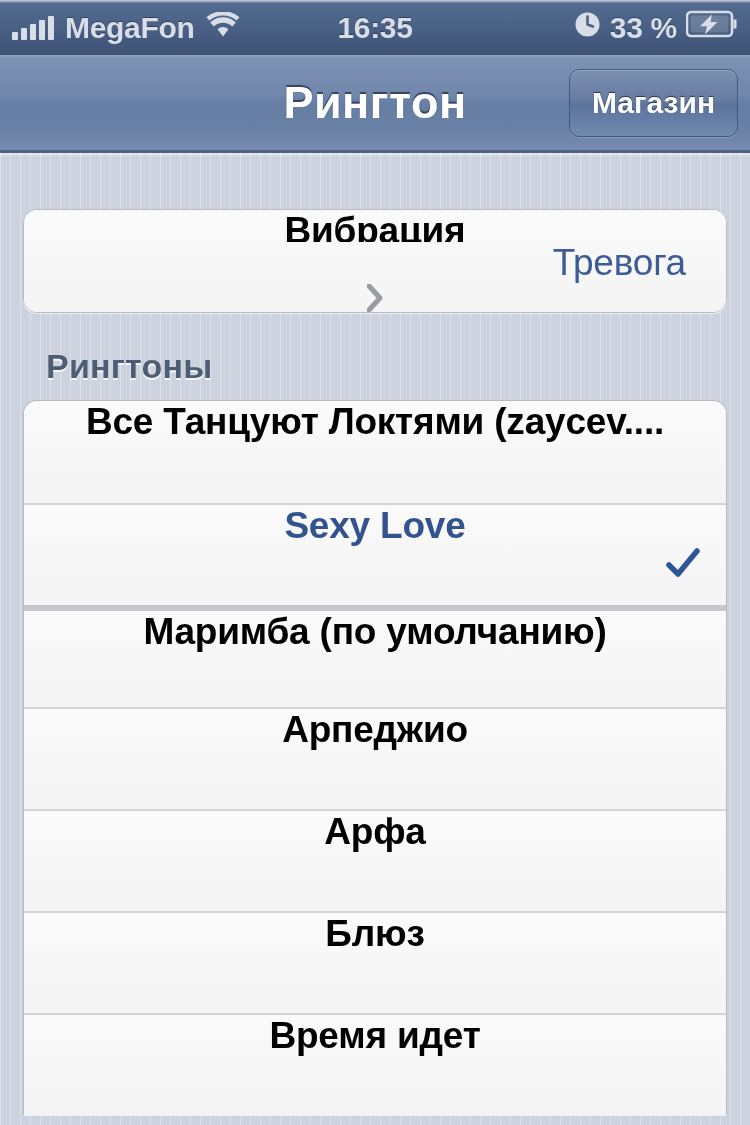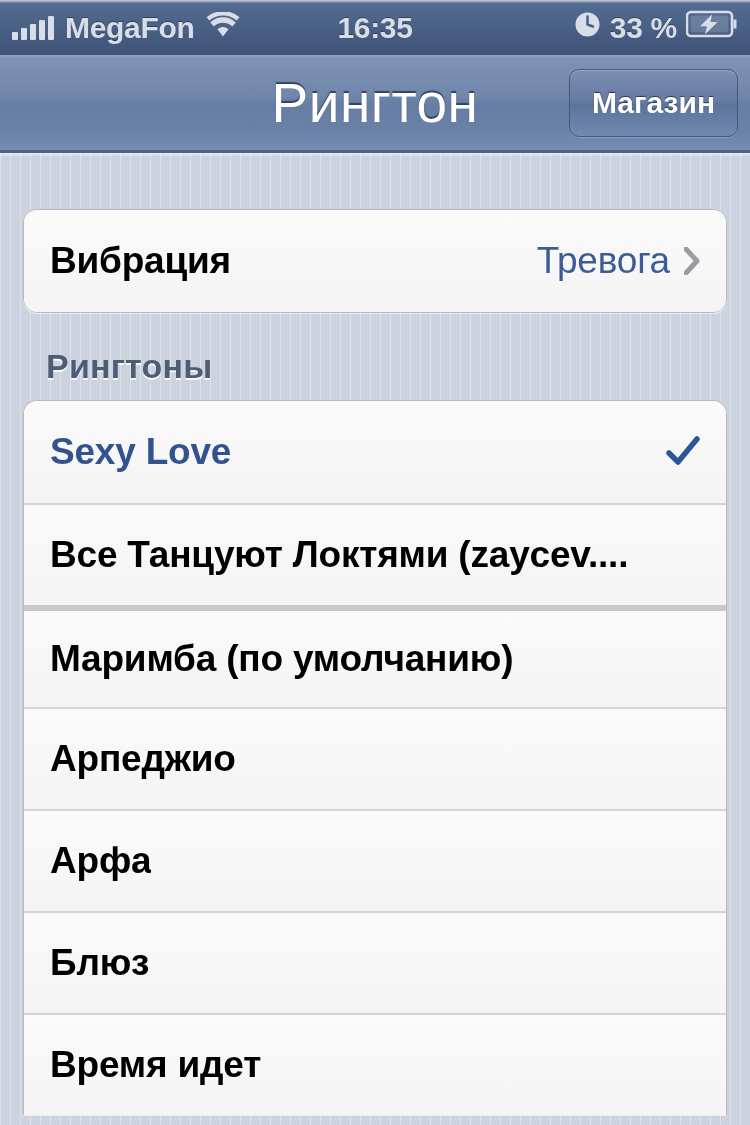--- a/index.html
+++ b/index.html
@@ -69,22 +69,22 @@
     background: linear-gradient(to bottom,
       #93a7c4 0%, #7e93b4 3%, #7187ab 42%, #667ea4 52%, #6a81a6 78%, #768baf 100%);
     border-bottom: 3px solid #4d6384;
     display: flex;
     align-items: center;
   }
   #nav-title {
     position: absolute; left: 0; right: 0; top: 0; bottom: 0;
     display: flex; align-items: center; justify-content: center;
     color: #ffffff;
-    font-size: 55px;
-    font-weight: normal;
+    font-size: 45px;
+    font-weight: bold;
     letter-spacing: 0.5px;
     text-shadow: 0 -2px 1px rgba(40,55,80,0.85);
     pointer-events: none;
   }
   #back-button {
     position: relative;
     margin-left: 10px;
     height: 66px;
     padding: 0 20px 0 30px;
     display: flex; align-items: center;
@@ -146,20 +146,21 @@
   #vibration-group { margin-top: 56px; }
 
   .row {
     position: relative;
     height: 102px;
     display: flex;
     align-items: center;
     padding: 0 26px;
     box-sizing: border-box;
     background: linear-gradient(to bottom, #fafafa 0%, #f4f4f5 100%);
+    flex-direction: column;
   }
   .row + .row { border-top: 2px solid #d2d4d8; }
   .row.thick-sep { border-top: 6px solid #c6c8cd; }
 
   .row-label {
     font-size: 37px;
     font-weight: bold;
     color: #000000;
     letter-spacing: -0.2px;
     white-space: nowrap;
@@ -267,32 +268,32 @@
           </svg>
         </span>
       </div>
     </div>
 
     <div class="group-header">Рингтоны</div>
 
     <div class="group" id="ringtones-group">
 
       <div class="row">
+        <span class="row-label">Все Танцуют Локтями (zaycev....</span>
+      </div>
+
+      <div class="row">
         <span class="row-label selected">Sexy Love</span>
         <span class="check">
           <svg width="34" height="34" viewBox="0 0 34 34">
             <path d="M3 18 L12 27 L31 4" stroke="#2e5696" stroke-width="5.5" fill="none" stroke-linecap="round" stroke-linejoin="round"></path>
           </svg>
         </span>
       </div>
 
-      <div class="row">
-        <span class="row-label">Все Танцуют Локтями (zaycev....</span>
-      </div>
-
       <div class="row thick-sep">
         <span class="row-label">Маримба (по умолчанию)</span>
       </div>
 
       <div class="row">
         <span class="row-label">Арпеджио</span>
       </div>
 
       <div class="row">
         <span class="row-label">Арфа</span>

